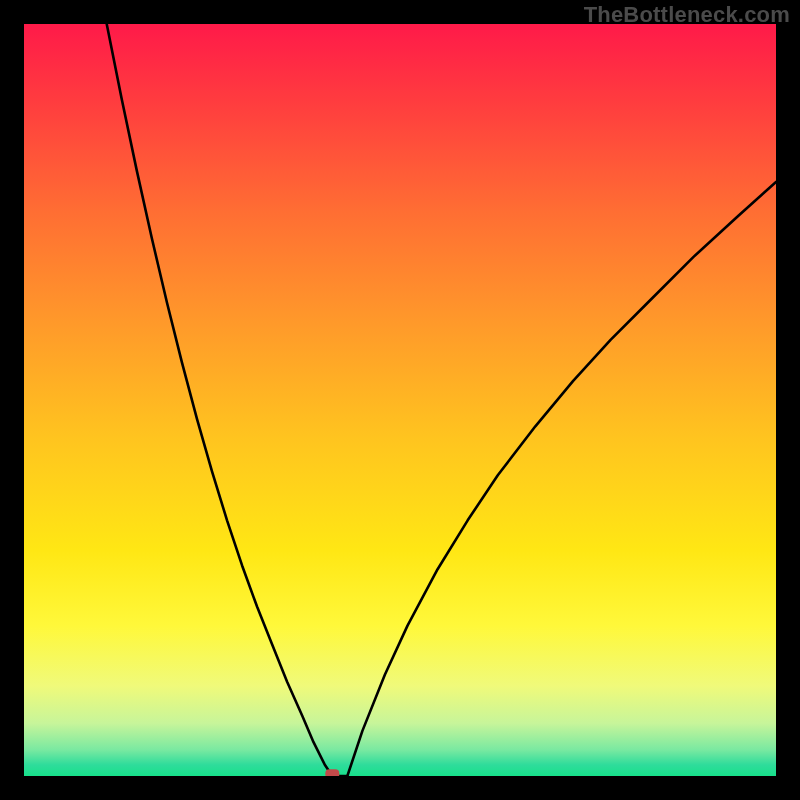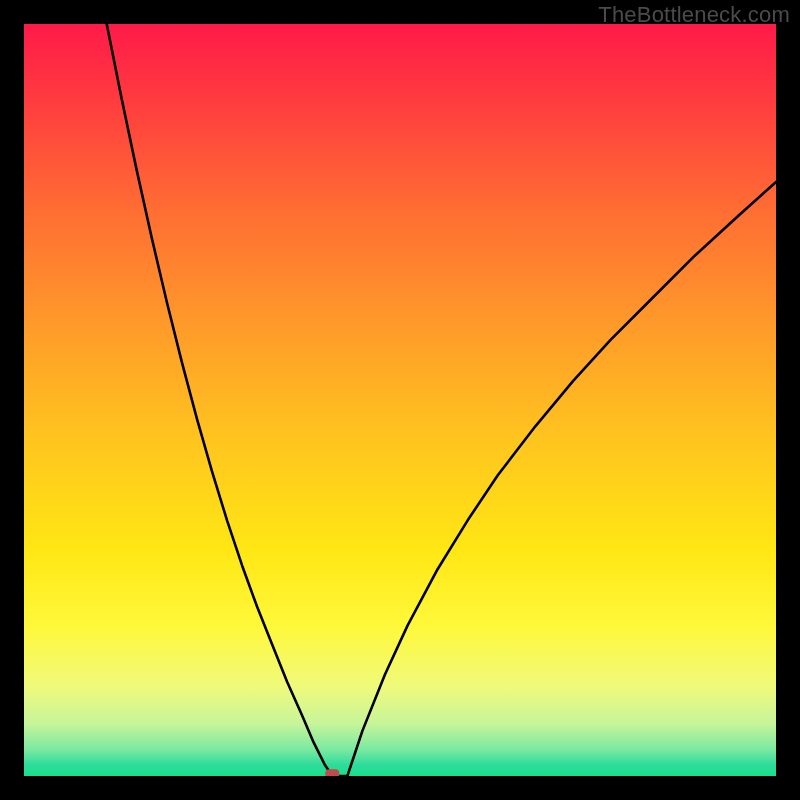--- a/index.html
+++ b/index.html
@@ -24,21 +24,21 @@
     top: 24px;
     width: 752px;
     height: 752px;
     overflow: hidden;
   }
   .watermark {
     position: absolute;
     top: 2px;
     right: 10px;
     font-size: 22px;
-    font-weight: 400;
+    font-weight: 700;
     color: #4b4b4b;
     letter-spacing: 0.2px;
     z-index: 20;
     user-select: none;
   }
   svg { display: block; }
 </style>
 </head>
 <body>
 

